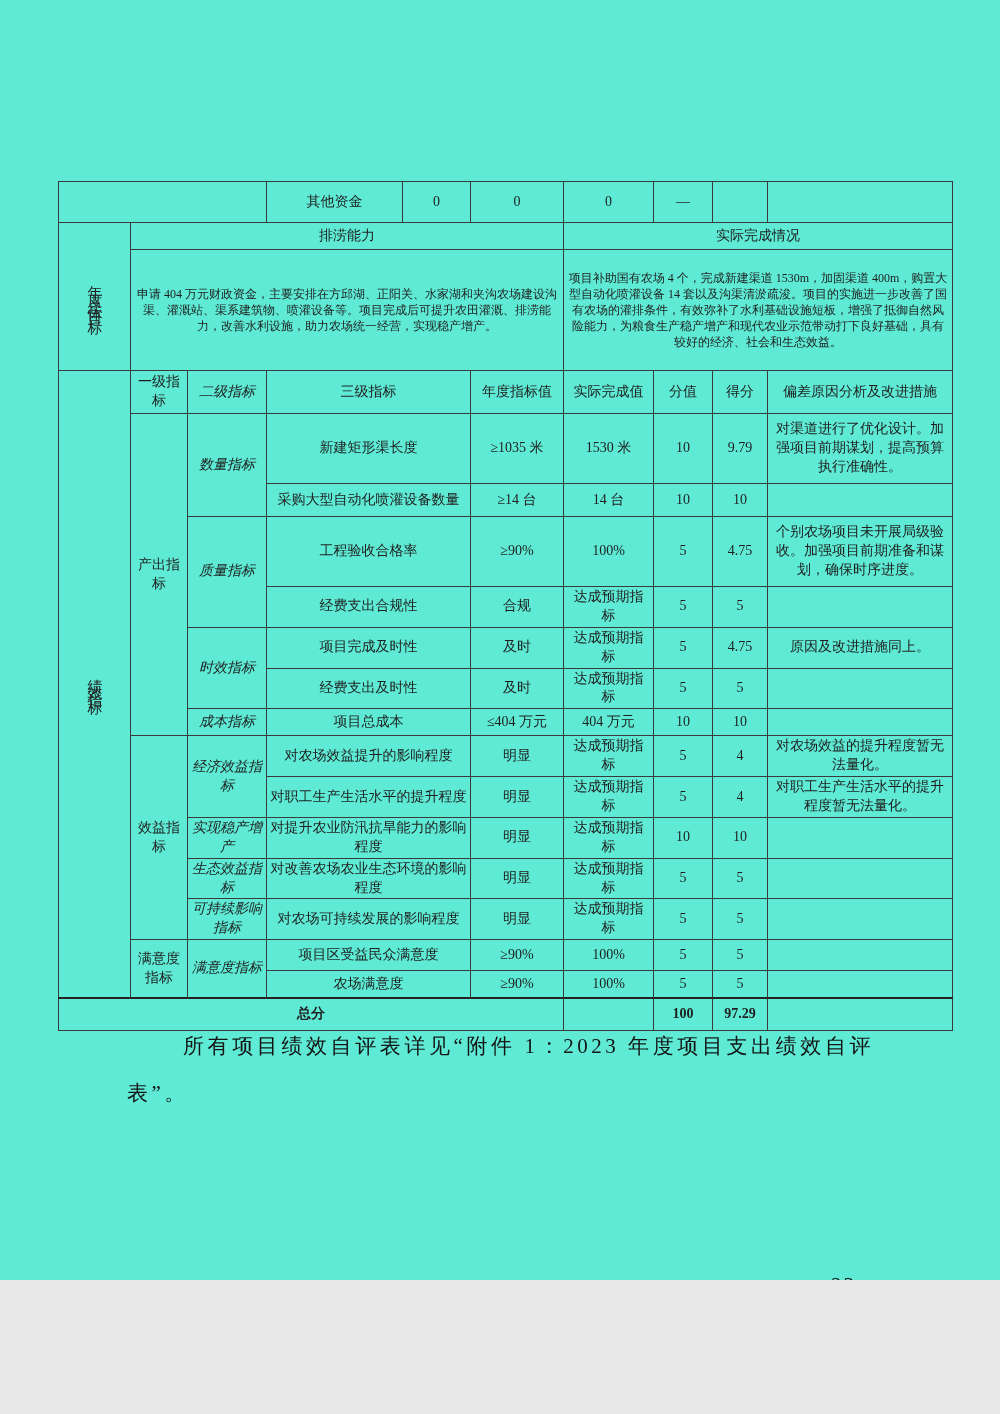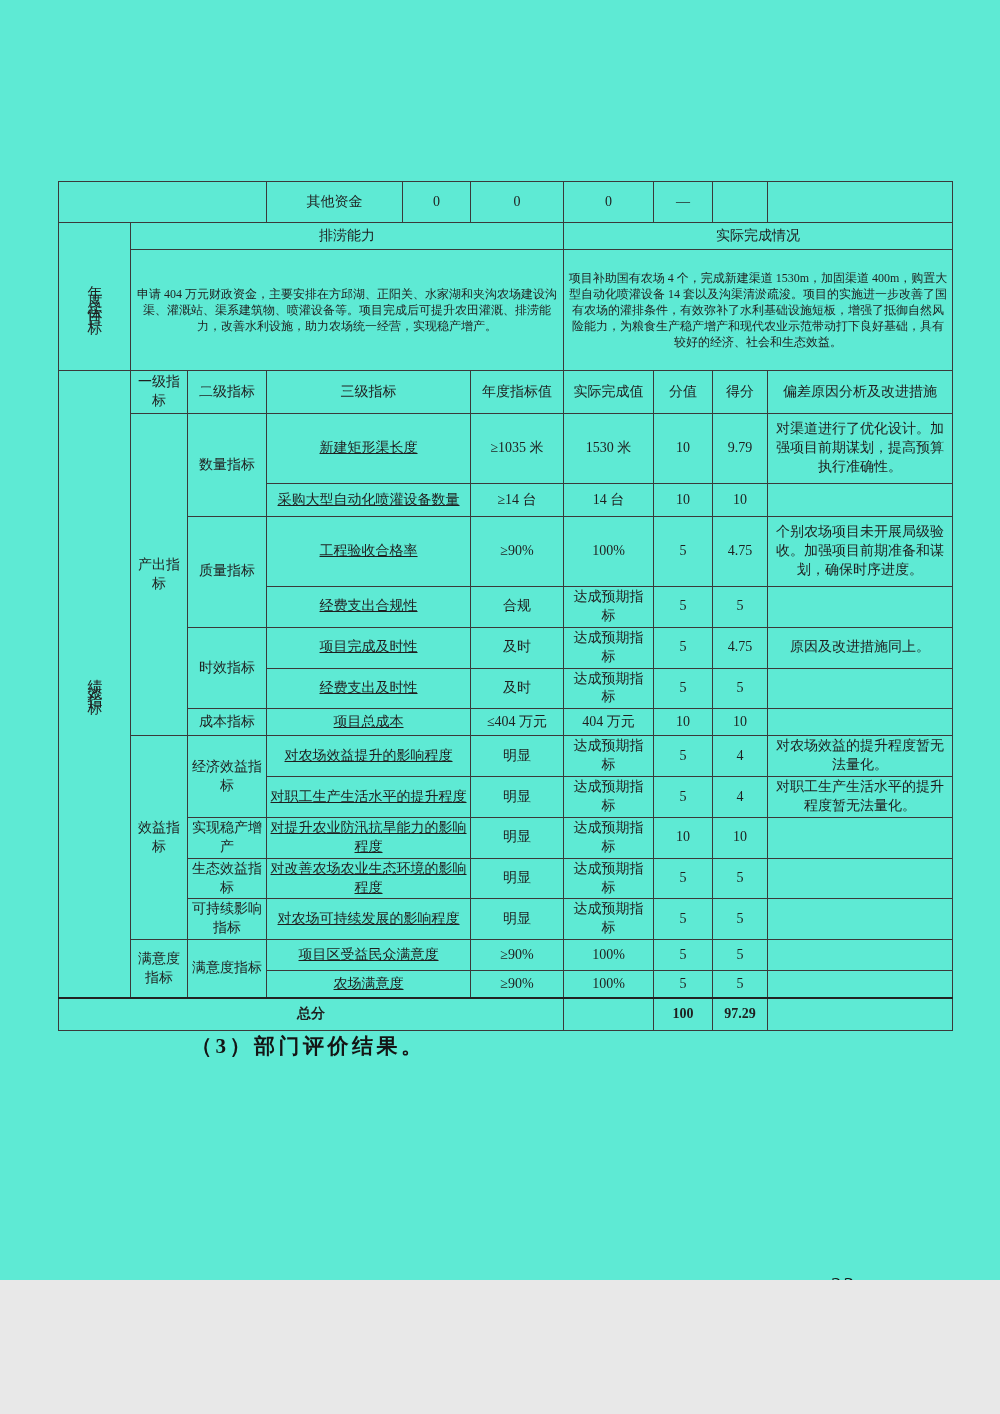--- a/index.html
+++ b/index.html
@@ -11,22 +11,22 @@
 
   
   table.perf {
     position:absolute; left:58px; top:181px; width:894px;
     border-collapse:collapse; table-layout:fixed; font-size:14px;
   }
   table.perf td {
     border:1px solid #3a3a3a; text-align:center; vertical-align:middle;
     padding:1px 3px; word-break:break-all; line-height:1.35;
   }
-  td.subcell { padding:1px 6px; }
-  td.name-cell { text-align:left; padding:2px 8px;text-decoration:underline; }
+  td.subcell { padding:1px 6px;font-style:italic; }
+  td.name-cell { text-align:left; padding:2px 8px; }
   td.dev-cell { text-align:left; padding:3px 7px; line-height:1.42; }
   td.goal-text { text-align:left; padding:4px 8px; font-size:12px; line-height:29px; }
   td.vcell { padding:0; }
   .vtext {
     display:inline-block; writing-mode:vertical-rl; text-orientation:upright;
     letter-spacing:7px; font-size:15px; line-height:1;
   }
   tr.total-row td { border-top:2px solid #222;font-weight:bold; }
   tr.total-row td.num { font-weight:bold; }
 
@@ -245,18 +245,18 @@
       <td colspan="6">总分</td>
       <td></td>
       <td class="num">100</td>
       <td class="num">97.29</td>
       <td></td>
     </tr>
   </tbody>
     </table>
 
   <div class="bodytext">
-    <p class="p2">（3）部门评价结果。</p>
+    <p class="p1">所有项目绩效自评表详见“附件 1：2023 年度项目支出绩效自评表”。</p>
   </div>
 
   <div class="pagenum">-23-</div>
 
 </div>
 
 </body></html>

